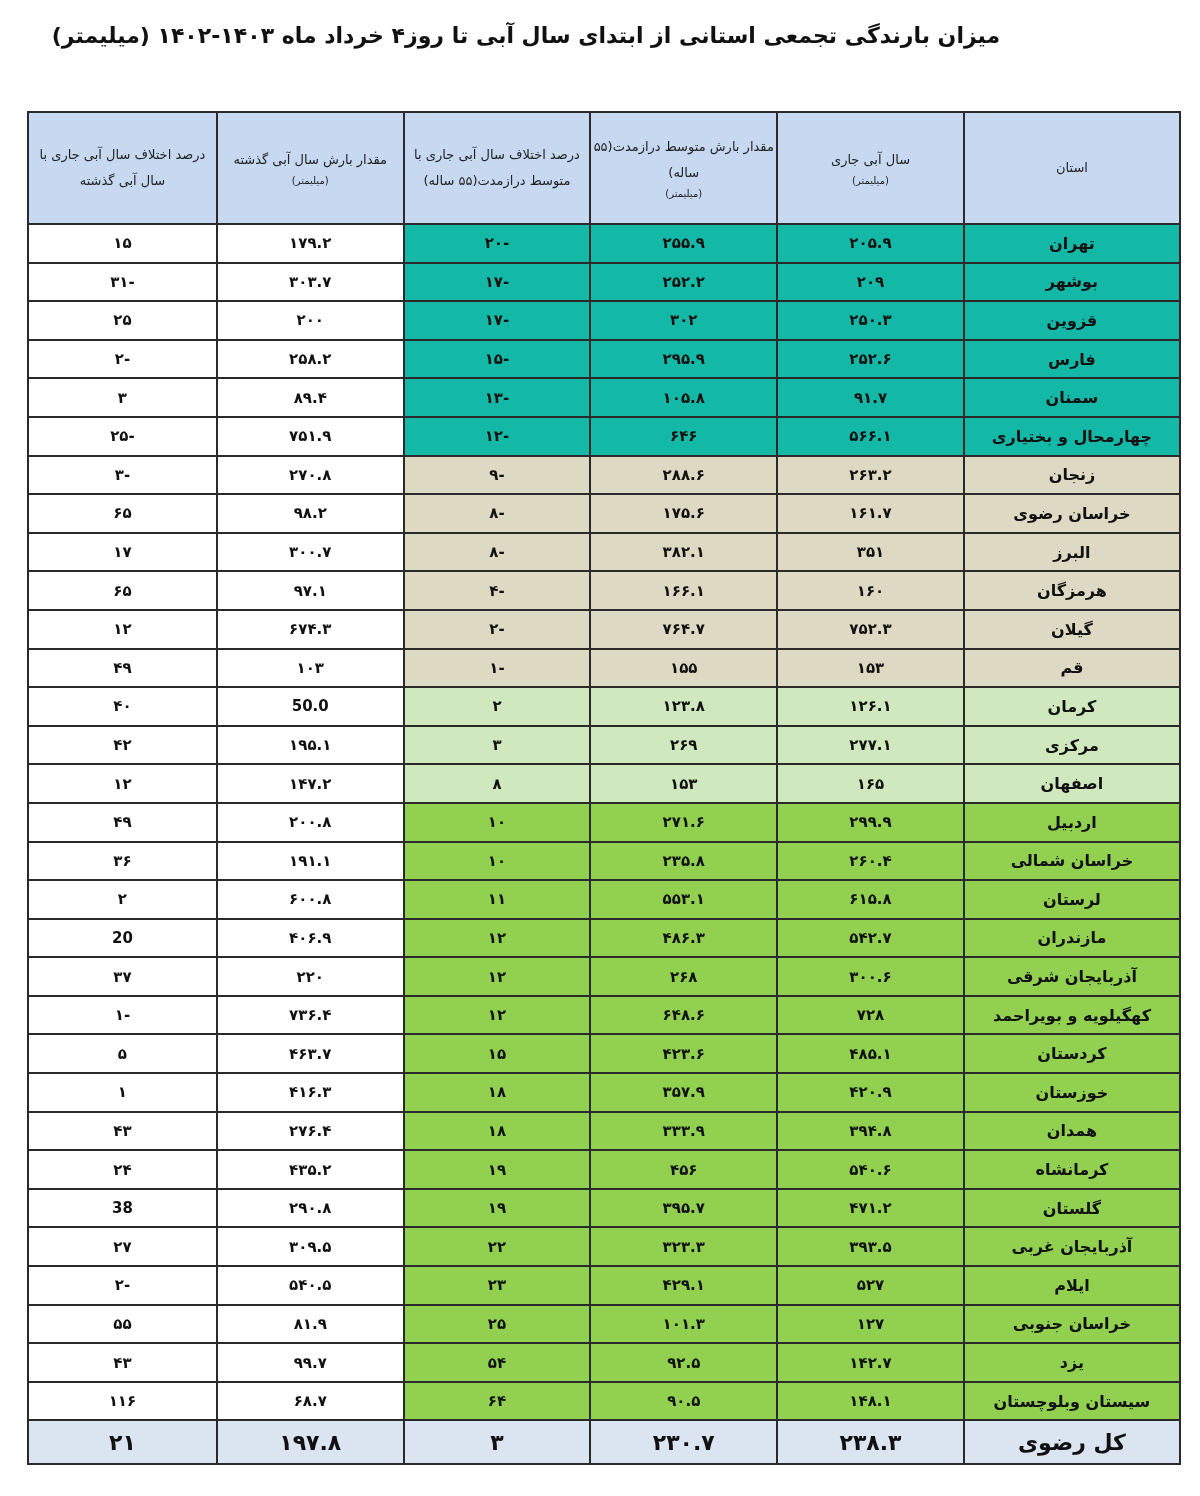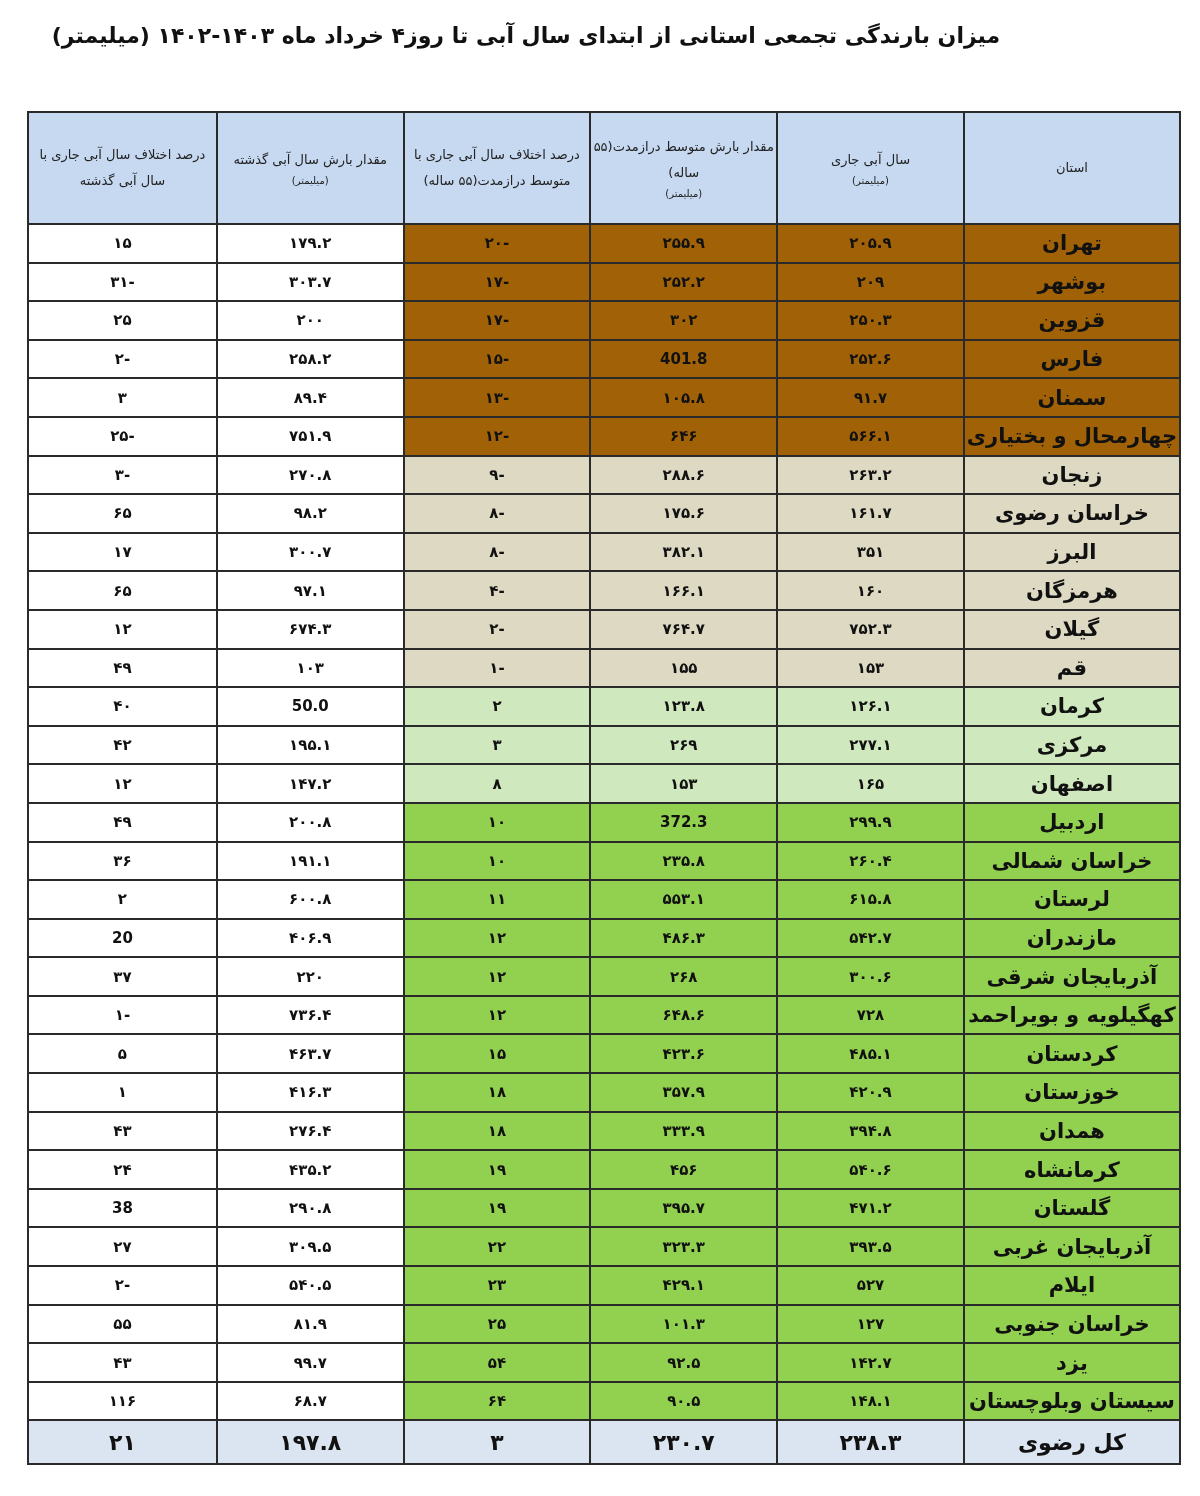--- a/index.html
+++ b/index.html
@@ -57,23 +57,23 @@
       line-height: 26px;
       height: 110px;
       color: #222;
     }
     th .unit {
       display: block;
       font-size: 10px;
       line-height: 16px;
     }
     tbody tr { height: 38.6px; }
-    td.prov { font-weight: bold; font-size: 21px; }
+    td.prov { font-weight: bold; font-size: 16px; }
     td.white { background: #ffffff; }
-    .g-yellow td.c { background: #a16207; }
+    .g-yellow td.c { background: #14b8a6; }
     .g-beige td.c { background: #ddd9c3; }
     .g-light td.c { background: #cfe8bd; }
     .g-green td.c { background: #92d050; }
     tr.total td {
       background: #dbe5f1;
       font-size: 22px;
       font-weight: bold;
       height: 42px;
     }
     col.c-prov { width: 206px; }
@@ -141,21 +141,21 @@
           <td class="c prov">قزوین</td>
           <td class="c">۲۵۰.۳</td>
           <td class="c">۳۰۲</td>
           <td class="c">-۱۷</td>
           <td class="white">۲۰۰</td>
           <td class="white">۲۵</td>
         </tr>
       <tr class="g-yellow">
           <td class="c prov">فارس</td>
           <td class="c">۲۵۲.۶</td>
-          <td class="c">401.8</td>
+          <td class="c">۲۹۵.۹</td>
           <td class="c">-۱۵</td>
           <td class="white">۲۵۸.۲</td>
           <td class="white">-۲</td>
         </tr>
       <tr class="g-yellow">
           <td class="c prov">سمنان</td>
           <td class="c">۹۱.۷</td>
           <td class="c">۱۰۵.۸</td>
           <td class="c">-۱۳</td>
           <td class="white">۸۹.۴</td>
@@ -240,21 +240,21 @@
           <td class="c">۱۶۵</td>
           <td class="c">۱۵۳</td>
           <td class="c">۸</td>
           <td class="white">۱۴۷.۲</td>
           <td class="white">۱۲</td>
         </tr>
 
       <tr class="g-green">
           <td class="c prov">اردبیل</td>
           <td class="c">۲۹۹.۹</td>
-          <td class="c">372.3</td>
+          <td class="c">۲۷۱.۶</td>
           <td class="c">۱۰</td>
           <td class="white">۲۰۰.۸</td>
           <td class="white">۴۹</td>
         </tr>
       <tr class="g-green">
           <td class="c prov">خراسان شمالی</td>
           <td class="c">۲۶۰.۴</td>
           <td class="c">۲۳۵.۸</td>
           <td class="c">۱۰</td>
           <td class="white">۱۹۱.۱</td>

